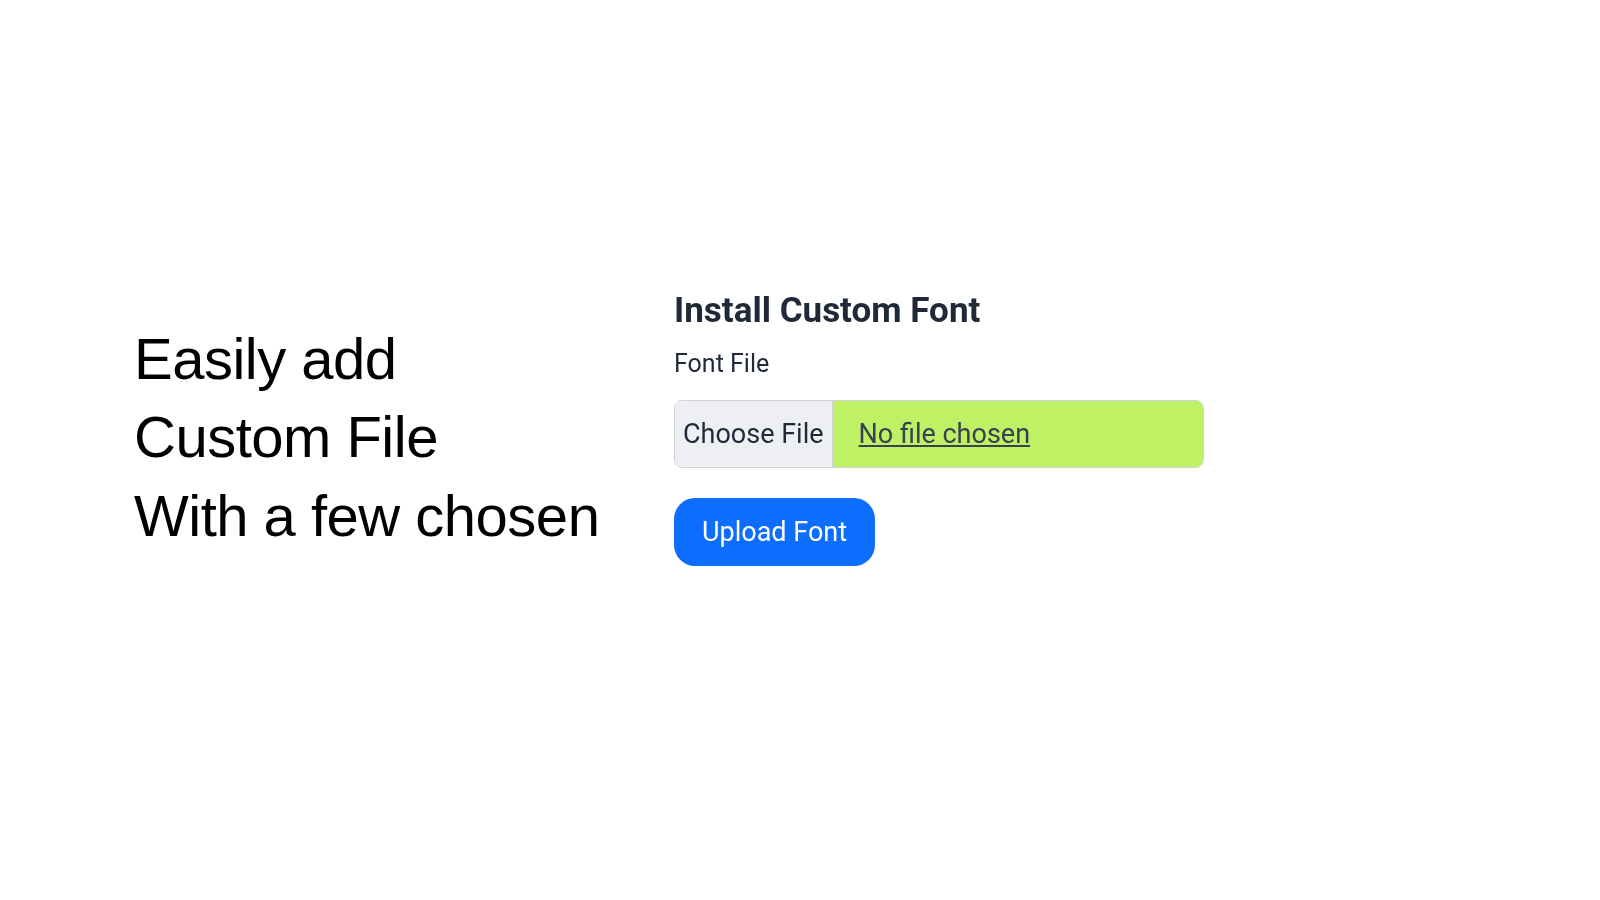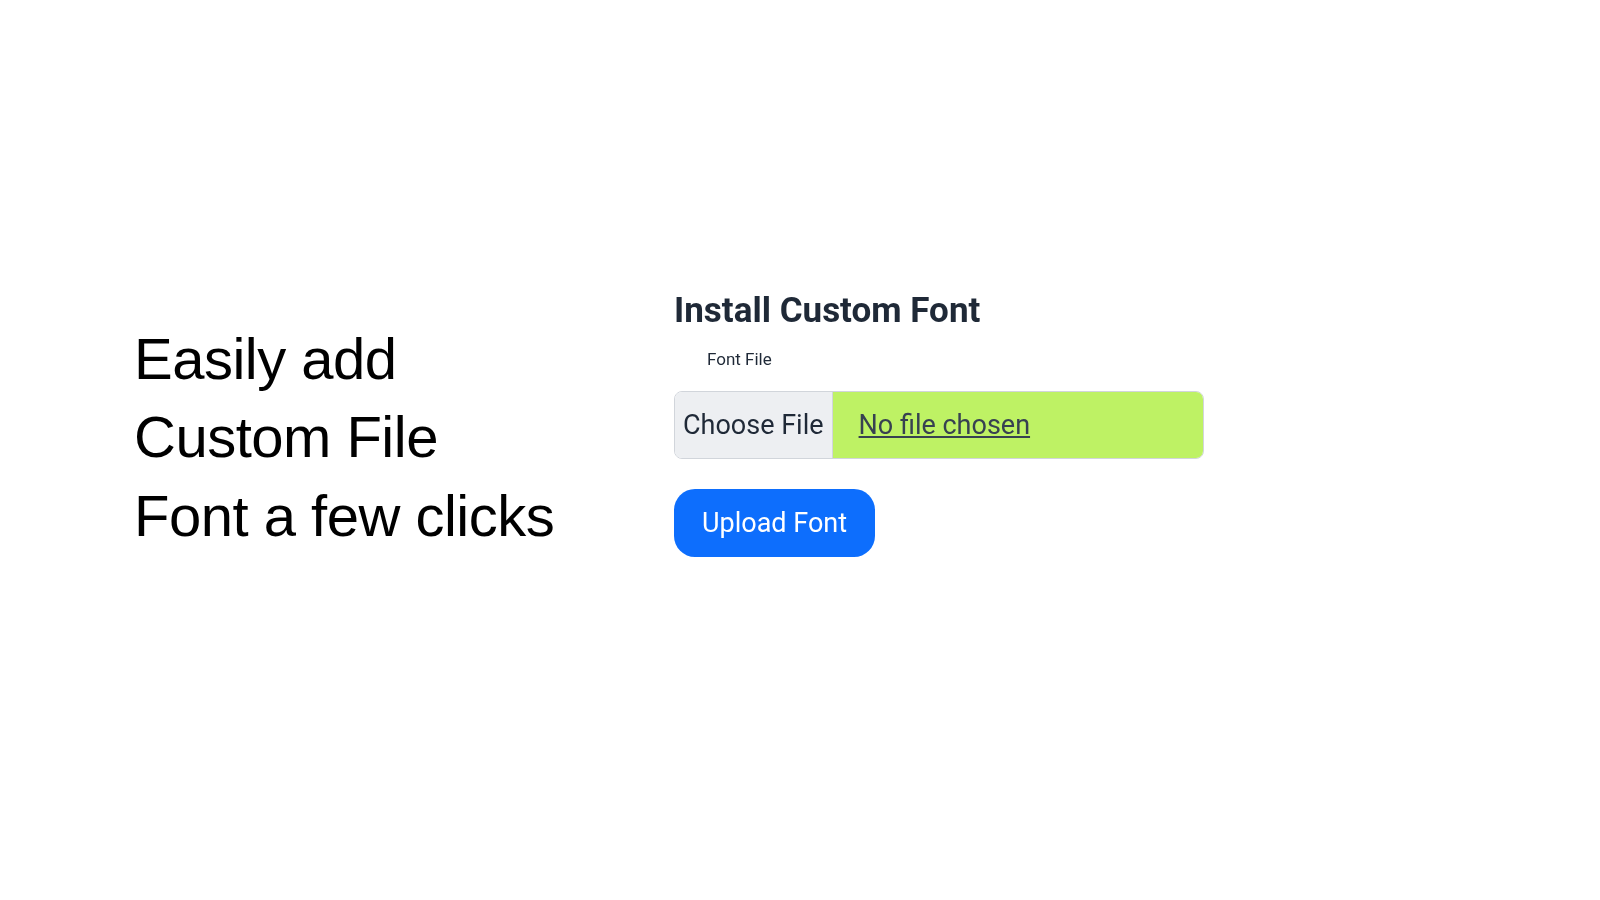--- a/index.html
+++ b/index.html
@@ -38,25 +38,24 @@
       flex: 1;
       padding-left: 30px;
     }
     .section-heading {
       font-size: 35px;
       font-weight: 700;
       color: #1f2937;
       margin-bottom: 18px;
     }
     .field-label {
-      font-size: 17px;
+      font-size: 25px;
       font-weight: 400;
       color: #1f2937;
       margin-bottom: 22px;
-      margin-left: 33px;
     }
     .file-input-wrapper {
       display: flex;
       border: 1px solid #d1d5db;
       border-radius: 8px;
       overflow: hidden;
       height: 68px;
       width: 530px;
       margin-bottom: 30px;
     }
@@ -95,21 +94,21 @@
     }
   </style>
 </head>
 <body>
 
 <div class="container">
   <div class="left-column">
     <div class="tagline">
       <div>Easily add</div>
       <div>Custom File</div>
-      <div>Font a few clicks</div>
+      <div>With a few chosen</div>
     </div>
   </div>
   <div class="right-column">
     <h2 class="section-heading">Install Custom Font</h2>
     <div class="field-label">Font File</div>
     <div class="file-input-wrapper">
       <button class="file-choose-button">Choose File</button>
       <div class="file-status">No file chosen</div>
     </div>
     <button class="upload-button">Upload Font</button>

